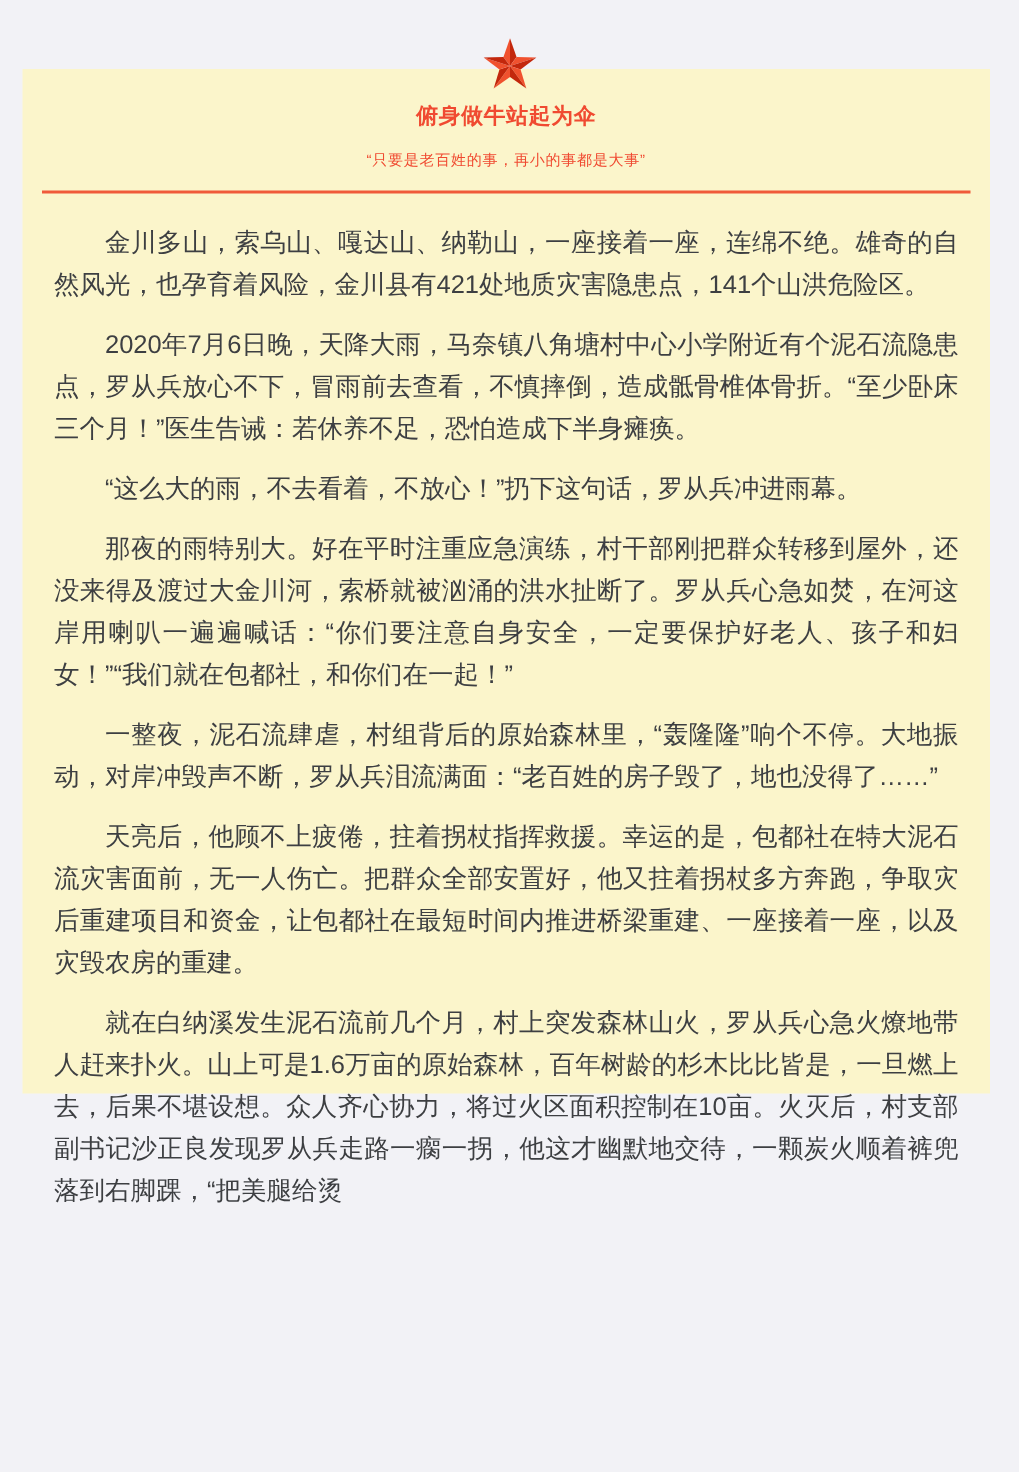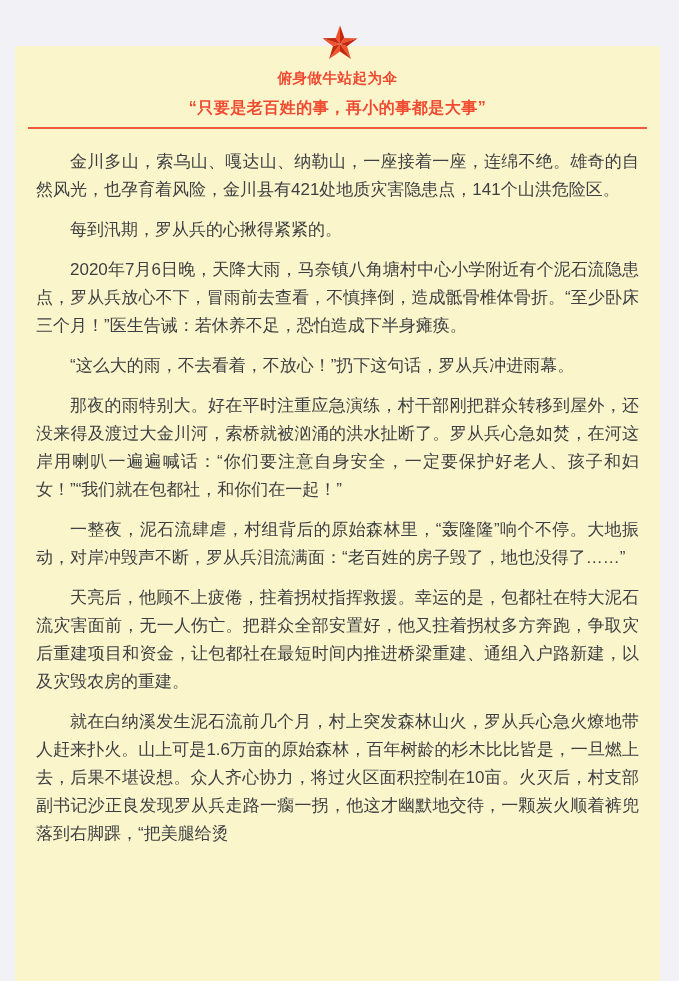--- a/index.html
+++ b/index.html
@@ -9,21 +9,21 @@
     height: 981px;
     background: var(--page-bg, #F2F2F6);
     overflow: hidden;
     font-family: "Liberation Sans", sans-serif;
   }
   .card {
     position: absolute;
     left: 15px;
     top: 46px;
     width: 645px;
-    height: 935px;
+    height: 683px;
     background: var(--card-bg, #FBF5CB);
     box-sizing: border-box;
     padding: 21px 8px 0 8px;
   }
   .star {
     position: absolute;
     left: 321px;
     top: 25px;
     width: 38px;
     height: 38px;
@@ -36,22 +36,22 @@
     color: var(--accent, #F04A31);
     font-size: 14.5px;
     font-weight: bold;
     line-height: 22px;
     letter-spacing: 0.5px;
   }
   .subtitle {
     margin: 9px 0 0 0;
     text-align: center;
     color: var(--accent, #F04A31);
-    font-size: 16px;
-    font-weight: bold;
+    font-size: 10px;
+    font-weight: normal;
     line-height: 20px;
     letter-spacing: 0.5px;
   }
   .divider {
     height: 0;
     border: 0;
     border-top: 2px solid var(--divider, #F05A3A);
     margin: 9px 5px 0 5px;
   }
   .body-text {
@@ -71,26 +71,25 @@
 <body>
 
 <div class="page">
 
   <div class="card">
     <h1 class="title">俯身做牛站起为伞</h1>
     <h2 class="subtitle">“只要是老百姓的事，再小的事都是大事”</h2>
     <hr class="divider">
     <div class="body-text" id="article-body">
         <p>金川多山，索乌山、嘎达山、纳勒山，一座接着一座，连绵不绝。雄奇的自然风光，也孕育着风险，金川县有421处地质灾害隐患点，141个山洪危险区。</p>
-        <p>每到汛期，罗从兵的心揪得紧紧的。</p>
         <p>2020年7月6日晚，天降大雨，马奈镇八角塘村中心小学附近有个泥石流隐患点，罗从兵放心不下，冒雨前去查看，不慎摔倒，造成骶骨椎体骨折。“至少卧床三个月！”医生告诫：若休养不足，恐怕造成下半身瘫痪。</p>
         <p>“这么大的雨，不去看着，不放心！”扔下这句话，罗从兵冲进雨幕。</p>
         <p>那夜的雨特别大。好在平时注重应急演练，村干部刚把群众转移到屋外，还没来得及渡过大金川河，索桥就被汹涌的洪水扯断了。罗从兵心急如焚，在河这岸用喇叭一遍遍喊话：“你们要注意自身安全，一定要保护好老人、孩子和妇女！”“我们就在包都社，和你们在一起！”</p>
         <p>一整夜，泥石流肆虐，村组背后的原始森林里，“轰隆隆”响个不停。大地振动，对岸冲毁声不断，罗从兵泪流满面：“老百姓的房子毁了，地也没得了……”</p>
-        <p>天亮后，他顾不上疲倦，拄着拐杖指挥救援。幸运的是，包都社在特大泥石流灾害面前，无一人伤亡。把群众全部安置好，他又拄着拐杖多方奔跑，争取灾后重建项目和资金，让包都社在最短时间内推进桥梁重建、通组入户路新建，以及灾毁农房的重建。</p>
+        <p>天亮后，他顾不上疲倦，拄着拐杖指挥救援。幸运的是，包都社在特大泥石流灾害面前，无一人伤亡。把群众全部安置好，他又拄着拐杖多方奔跑，争取灾后重建项目和资金，让包都社在最短时间内推进桥梁重建、一座接着一座，以及灾毁农房的重建。</p>
         <p>就在白纳溪发生泥石流前几个月，村上突发森林山火，罗从兵心急火燎地带人赶来扑火。山上可是1.6万亩的原始森林，百年树龄的杉木比比皆是，一旦燃上去，后果不堪设想。众人齐心协力，将过火区面积控制在10亩。火灭后，村支部副书记沙正良发现罗从兵走路一瘸一拐，他这才幽默地交待，一颗炭火顺着裤兜落到右脚踝，“把美腿给烫</p>
       </div>
   </div>
 
   <svg class="star" viewBox="-20 -20 40 40" xmlns="http://www.w3.org/2000/svg">
     <polygon class="facet-l" points="0,0 -4.59,-6.31 0,-19.5"></polygon>
     <polygon class="facet-d" points="0,0 0,-19.5 4.59,-6.31"></polygon>
     <polygon class="facet-l" points="0,0 4.59,-6.31 18.55,-6.03"></polygon>
     <polygon class="facet-d" points="0,0 18.55,-6.03 7.42,2.41"></polygon>
     <polygon class="facet-l" points="0,0 7.42,2.41 11.46,15.78"></polygon>

